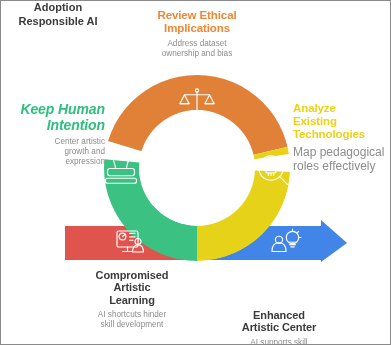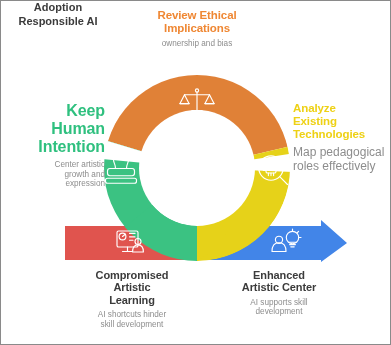--- a/index.html
+++ b/index.html
@@ -32,36 +32,36 @@
     margin-top:4px;
   }
 
   
   #lbl-review{left:118px;top:8px;width:156px;text-align:center;}
   #lbl-review .head{color:#ef8733;font-size:11.5px;}
   #lbl-review .sub{font-size:8.2px;}
 
   
   #lbl-keep{left:8px;top:101px;width:96px;text-align:right;}
-  #lbl-keep .head{color:#2fc07f;font-size:16px;}
+  #lbl-keep .head{color:#2fc07f;font-size:14px;font-style:italic;}
   #lbl-keep .sub{font-size:8.2px;}
 
   
   #lbl-analyze{left:292px;top:101px;width:96px;text-align:left;}
   #lbl-analyze .head{color:#eed115;font-size:11.5px;}
   #lbl-analyze .sub{font-size:12px;}
 
   
   #lbl-compromised{left:66px;top:268px;width:130px;text-align:center;}
   #lbl-compromised .head{color:#3b3b3b;font-size:11px;}
   #lbl-compromised .sub{font-size:8.2px;}
 
   
   #lbl-enhanced{left:208px;top:268px;width:140px;text-align:center;}
-  #lbl-enhanced .head{color:#3b3b3b;font-size:11px;}
+  #lbl-enhanced .head{color:#3b3b3b;font-size:11px;margin-top:40px;}
   #lbl-enhanced .sub{font-size:8.2px;}
 
   
   #lbl-center{
     left:139px;top:150px;width:114px;text-align:center;
     color:#3b3b3b;font-size:11px;font-weight:bold;line-height:1.25;
   }
 </style>
 </head>
 <body>
@@ -185,20 +185,21 @@
         <line x1="11" y1="-10" x2="12.6" y2="-11.6"></line>
       </g>
     </svg>
 
     <div class="lbl" id="lbl-review">
       <div class="head">
         <div>Review Ethical</div>
         <div>Implications</div>
       </div>
       <div class="sub">
+        <div>Address dataset</div>
         <div>ownership and bias</div>
       </div>
     </div>
 
     <div class="lbl" id="lbl-keep">
       <div class="head">
         <div>Keep Human</div>
         <div>Intention</div>
       </div>
       <div class="sub">

